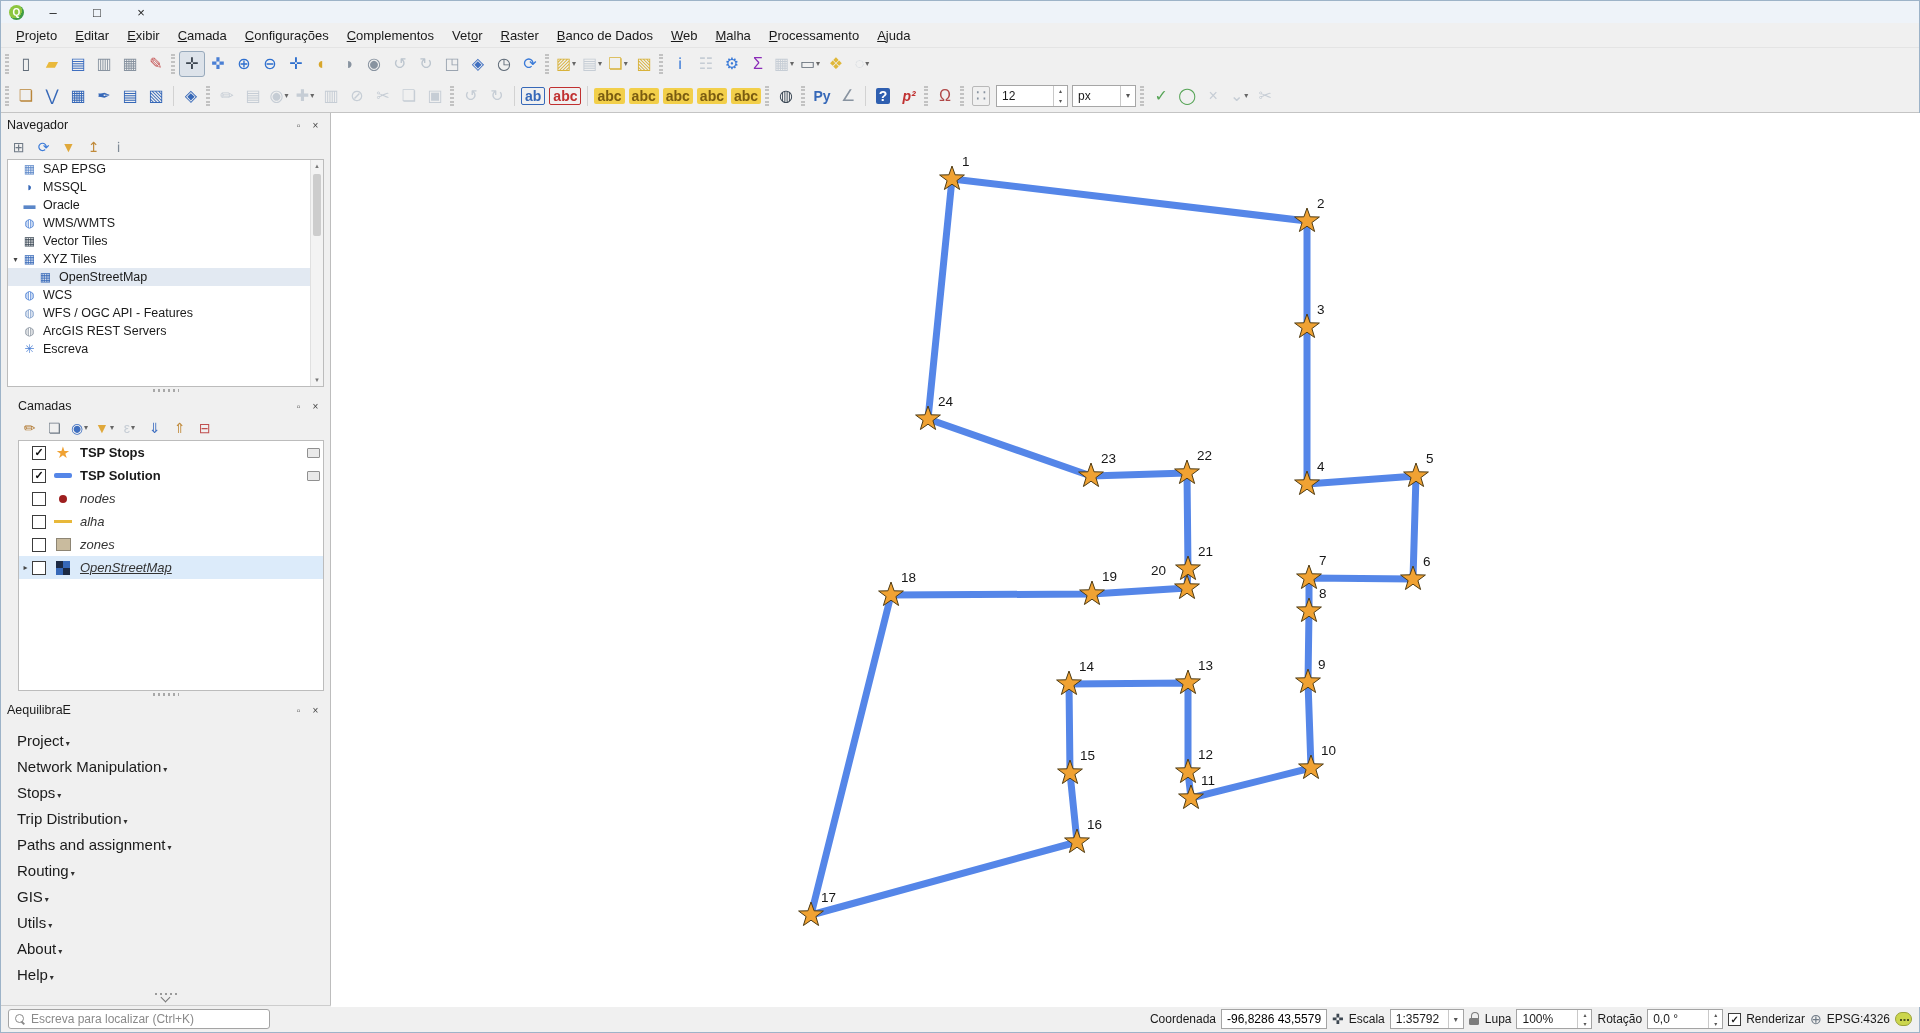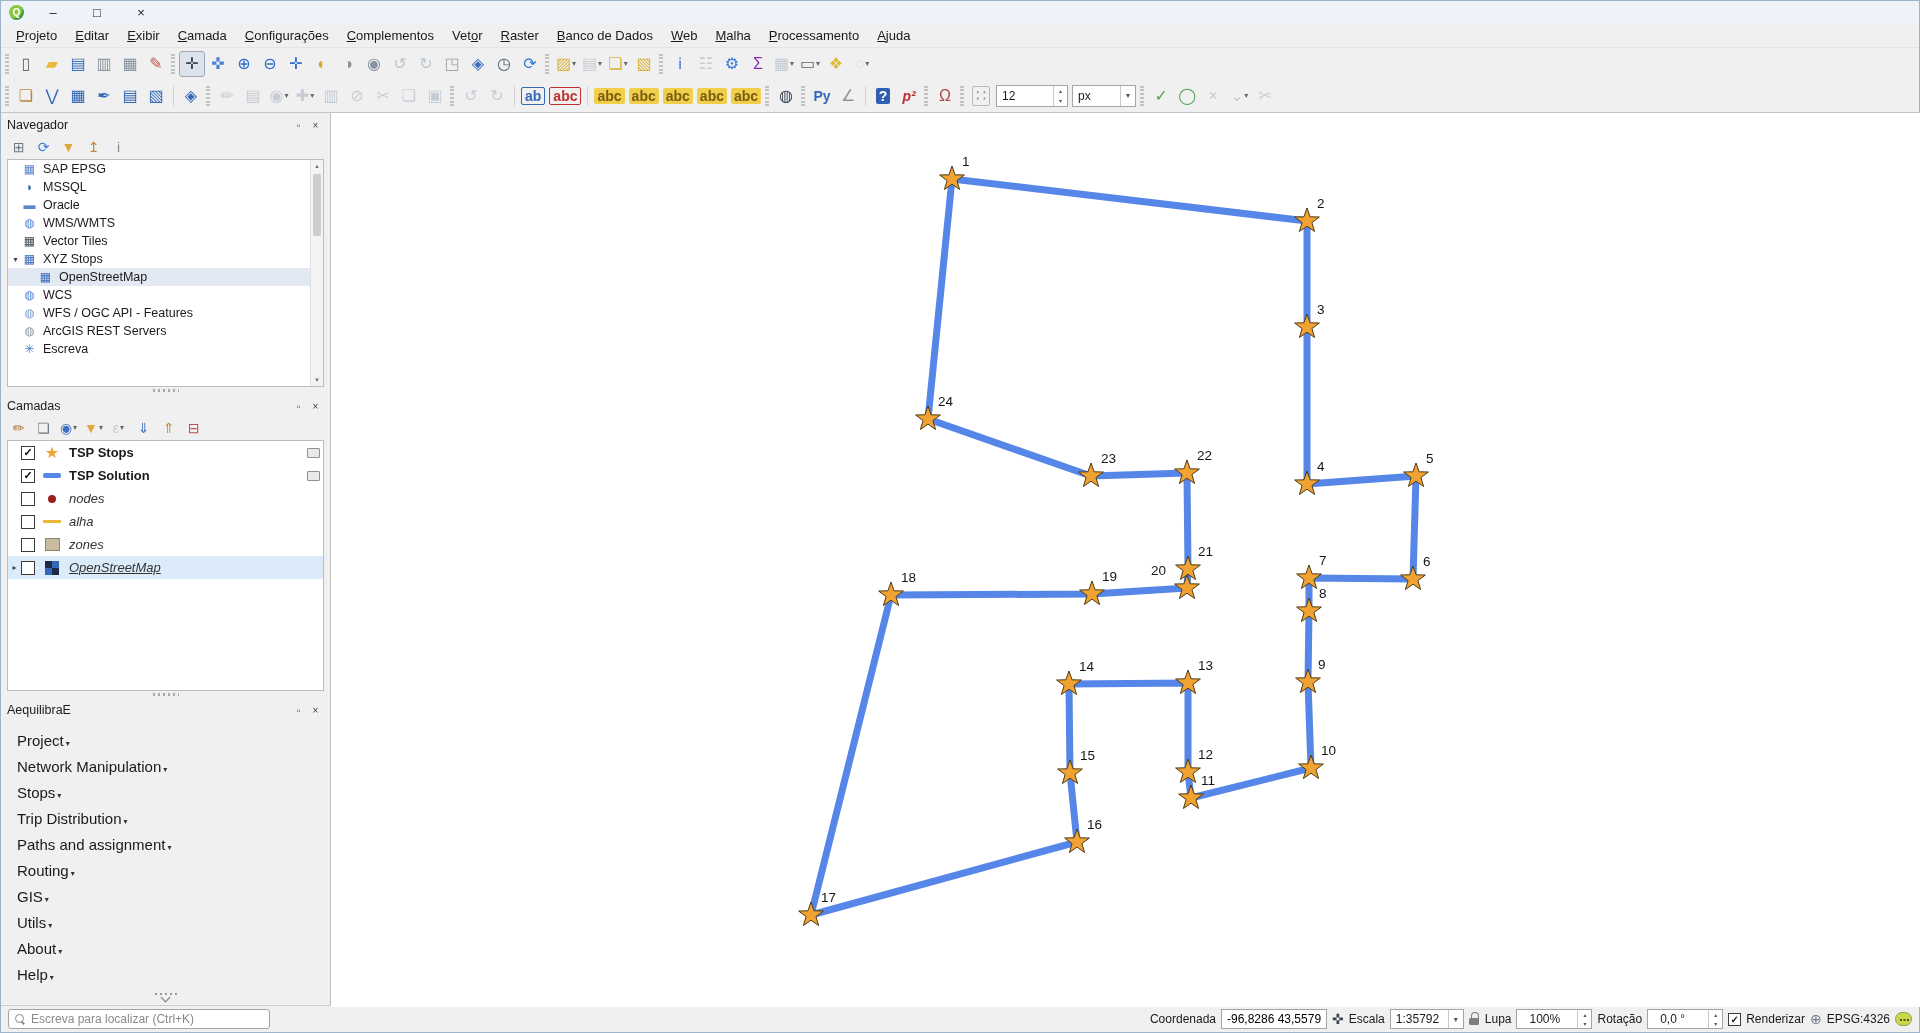--- a/index.html
+++ b/index.html
@@ -38,21 +38,21 @@
   .steppers span { flex:1; font-size:6px; display:flex; align-items:center; justify-content:center; color:#555; }
   .combo-btn { width:15px; height:100%; border-left:1px solid #c9c9c9; display:flex; align-items:center; justify-content:center; font-size:8px; color:#555; }
 
   
   .main { flex:1; display:flex; min-height:0; }
 
   
   .dock { width:330px; flex:0 0 auto; background:#f0f0f0; border-right:1px solid #bdbdbd; display:flex; flex-direction:column; }
   .panel { display:flex; flex-direction:column; padding:3px 6px 0 6px; min-height:0; }
   .panel.navegador { height:274px; }
-  .panel.camadas  { height:297px; }
+  .panel.camadas  { height:297px;margin-left:11px; }
   .panel.aequilibrae { flex:1; }
   .panel-hdr { display:flex; align-items:center; height:18px; font-size:12.5px; flex:0 0 auto; }
   .panel-hdr .ttl { flex:1; }
   .hdr-btn { width:17px; height:15px; display:flex; align-items:center; justify-content:center; font-size:10px; color:#444; background:transparent; border:none; }
   .panel-tb { display:flex; align-items:center; height:25px; gap:2px; flex:0 0 auto; }
   .small-btn { width:23px; height:22px; display:flex; align-items:center; justify-content:center; background:transparent; border:none; border-radius:3px; }
   .small-btn .tbi { font-size:14px; }
   .panel-body { flex:1; background:#fff; border:1px solid #bcbcbc; position:relative; overflow:hidden; }
 
   .splitter { height:7px; display:flex; align-items:center; justify-content:center; flex:0 0 auto; }
@@ -104,21 +104,21 @@
   .search input::placeholder { color:#8a8a8a; }
   .mag { width:10px; height:11px; position:relative; flex:0 0 auto; }
   .mag::before { content:""; position:absolute; left:0; top:0; width:7px; height:7px; border:1.4px solid #8a8a8a; border-radius:50%; }
   .mag::after { content:""; position:absolute; width:4px; height:1.6px; background:#8a8a8a; transform:rotate(45deg); left:6px; top:8px; }
   .sb-right { margin-left:auto; display:flex; align-items:center; gap:5px; }
   .sb-label { color:#1a1a1a; }
   .sb-box { height:20px; background:#fff; border:1px solid #a4a4a4; display:flex; align-items:center; font-size:12px; }
   .sb-input { width:106px; justify-content:center; padding:0 3px; }
   .sb-input input { width:100%; border:none; outline:none; text-align:center; font-size:12px; font-family:"Liberation Sans",sans-serif; background:transparent; }
   .sb-combo { width:74px; } .sb-combo .val { flex:1; padding-left:5px; }
-  .sb-spin { width:76px; } .sb-spin .val { flex:1; padding-left:12px; }
+  .sb-spin { width:76px; } .sb-spin .val { flex:1; padding-left:5px; }
   .lock { width:11px; height:14px; position:relative; display:inline-block; }
   .lock::before { content:""; position:absolute; left:2px; top:0; width:6px; height:6px; border:1.5px solid #7d7d7d; border-bottom:none; border-radius:4px 4px 0 0; }
   .lock::after { content:""; position:absolute; left:0; top:6px; width:10px; height:7px; background:#7d7d7d; border-radius:1.5px; }
   .sb-cb { width:13px; height:13px; border:1.4px solid #3c3c3c; background:#fff; display:flex; align-items:center; justify-content:center; font-size:10px; font-weight:bold; }
   .sb-icon { font-size:14px; color:#6f7a86; }
   .bubble { width:17px; height:14px; background:#ccd64d; border:1px solid #9aa23a; border-radius:7px; position:relative; }
   .bubble::after { content:""; position:absolute; left:4px; top:6px; width:2px; height:2px; background:#4c5220; box-shadow:3.5px 0 #4c5220, 7px 0 #4c5220; }
 </style>
 </head>
 <body>
@@ -448,21 +448,21 @@
                 <span>WMS/WMTS</span>
               </div>
               <div class="trow" style="padding-left: 2px;">
                 <span class="caret"></span>
                 <span class="tbi ticon" style="color: rgb(58, 71, 84);">▦</span>
                 <span>Vector Tiles</span>
               </div>
               <div class="trow" style="padding-left: 2px;">
                 <span class="caret">▾</span>
                 <span class="tbi ticon" style="color: rgb(54, 104, 184);">▦</span>
-                <span>XYZ Stops</span>
+                <span>XYZ Tiles</span>
               </div>
               <div class="trow sel" style="padding-left: 18px;">
                 <span class="caret"></span>
                 <span class="tbi ticon" style="color: rgb(54, 104, 184);">▦</span>
                 <span>OpenStreetMap</span>
               </div>
               <div class="trow" style="padding-left: 2px;">
                 <span class="caret"></span>
                 <span class="tbi ticon" style="color: rgb(74, 127, 212);">◍</span>
                 <span>WCS</span>

